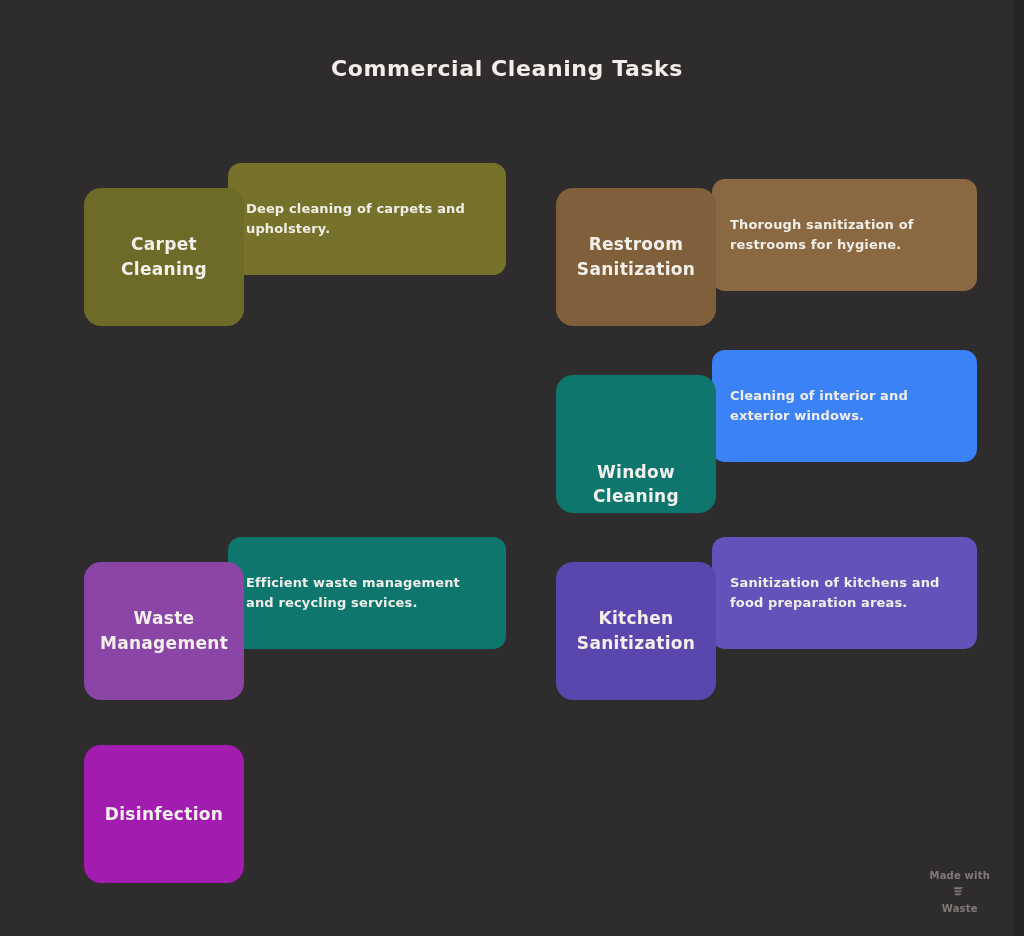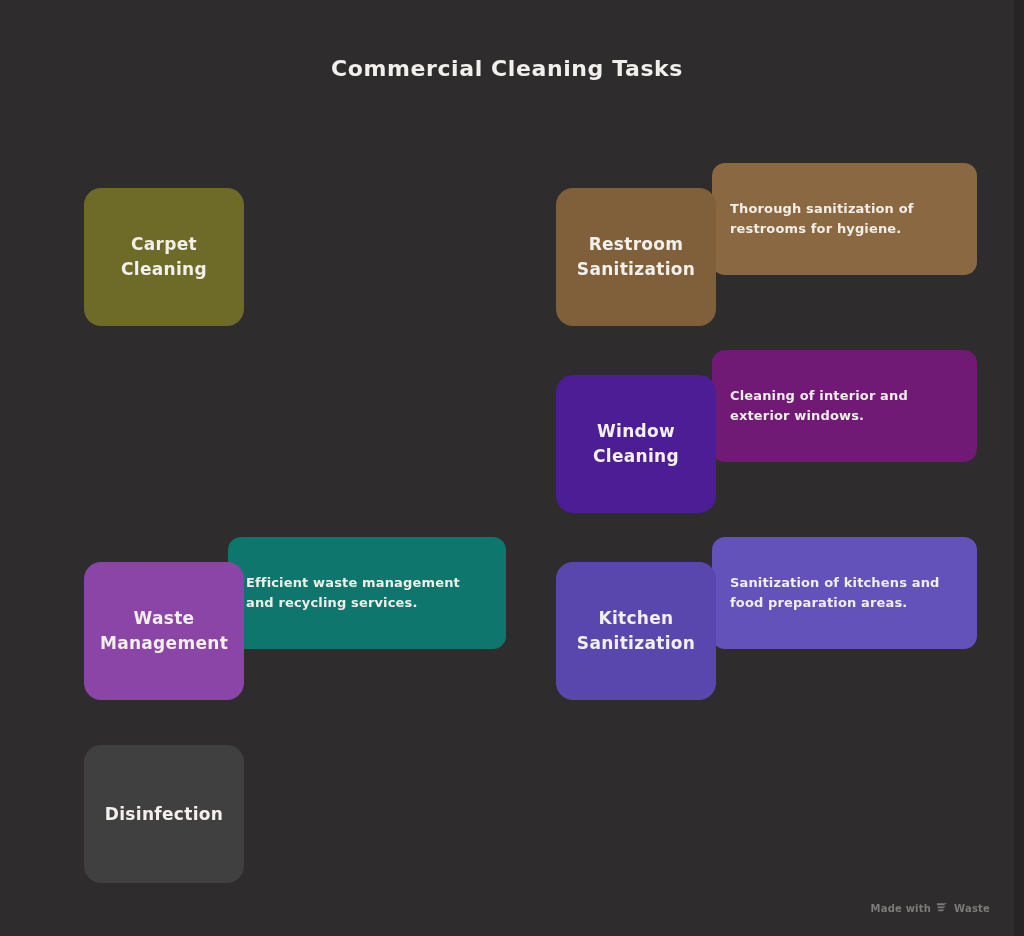--- a/index.html
+++ b/index.html
@@ -106,59 +106,63 @@
     right: 24px;
     bottom: 22px;
     display: flex;
     align-items: center;
     gap: 5px;
     font-family: "DejaVu Sans", sans-serif;
     font-size: 10px;
     font-weight: bold;
     color: #7E7A78;
     letter-spacing: 0.2px;
+    flex-direction: column;
   }
   #watermark .napkin-mark {
     display: inline-flex;
     width: 13px;
     height: 12px;
     align-items: center;
     justify-content: center;
   }
 </style>
 </head>
 <body>
 
 <div id="canvas">
 
   <div id="page-title">Commercial Cleaning Tasks</div>
 
   <div id="cards-container">
       <div class="card col-left row-1">
+        <div class="card-desc" style="background: rgb(119, 114, 43);">
+          <div class="card-desc-text">Deep cleaning of carpets and upholstery.</div>
+        </div>
         <div class="card-label" style="background: rgb(110, 107, 41);">
           <div class="card-label-text">Carpet
 Cleaning</div>
         </div>
       </div>
       <div class="card col-right row-1">
-        <div class="card-desc" style="background: rgb(138, 104, 65);">
+        <div class="card-desc" style="background: rgb(138, 104, 65); margin-top: 16px;">
           <div class="card-desc-text">Thorough sanitization of restrooms for hygiene.</div>
         </div>
         <div class="card-label" style="background: rgb(128, 96, 58);">
           <div class="card-label-text">Restroom
 Sanitization</div>
         </div>
       </div>
       <div class="card col-left row-2">
       </div>
       <div class="card col-right row-2">
-        <div class="card-desc" style="background: #701a75;">
+        <div class="card-desc" style="background: #3b82f6;">
           <div class="card-desc-text">Cleaning of interior and exterior windows.</div>
         </div>
-        <div class="card-label" style="background: #4c1d95;">
+        <div class="card-label" style="background: #0f766e; align-items: flex-end;">
           <div class="card-label-text">Window
 Cleaning</div>
         </div>
       </div>
       <div class="card col-left row-3">
         <div class="card-desc" style="background: #0f766e;">
           <div class="card-desc-text">Efficient waste management and recycling services.</div>
         </div>
         <div class="card-label" style="background: rgb(138, 69, 166);">
           <div class="card-label-text">Waste
@@ -168,21 +172,21 @@
       <div class="card col-right row-3">
         <div class="card-desc" style="background: rgb(99, 82, 186);">
           <div class="card-desc-text">Sanitization of kitchens and food preparation areas.</div>
         </div>
         <div class="card-label" style="background: rgb(90, 71, 173);">
           <div class="card-label-text">Kitchen
 Sanitization</div>
         </div>
       </div>
       <div class="card col-left row-4">
-        <div class="card-label" style="background: #404040;">
+        <div class="card-label" style="background: #a21caf;">
           <div class="card-label-text">Disinfection</div>
         </div>
       </div>
     </div>
 
   <div id="watermark">
     <span>Made with</span>
     <span class="napkin-mark">
       <svg width="13" height="12" viewBox="0 0 13 12" aria-hidden="true">
         <path d="M1 1.2 L11 1.2 L7.6 3.2 L1 3.2 Z" fill="#7E7A78"></path>

